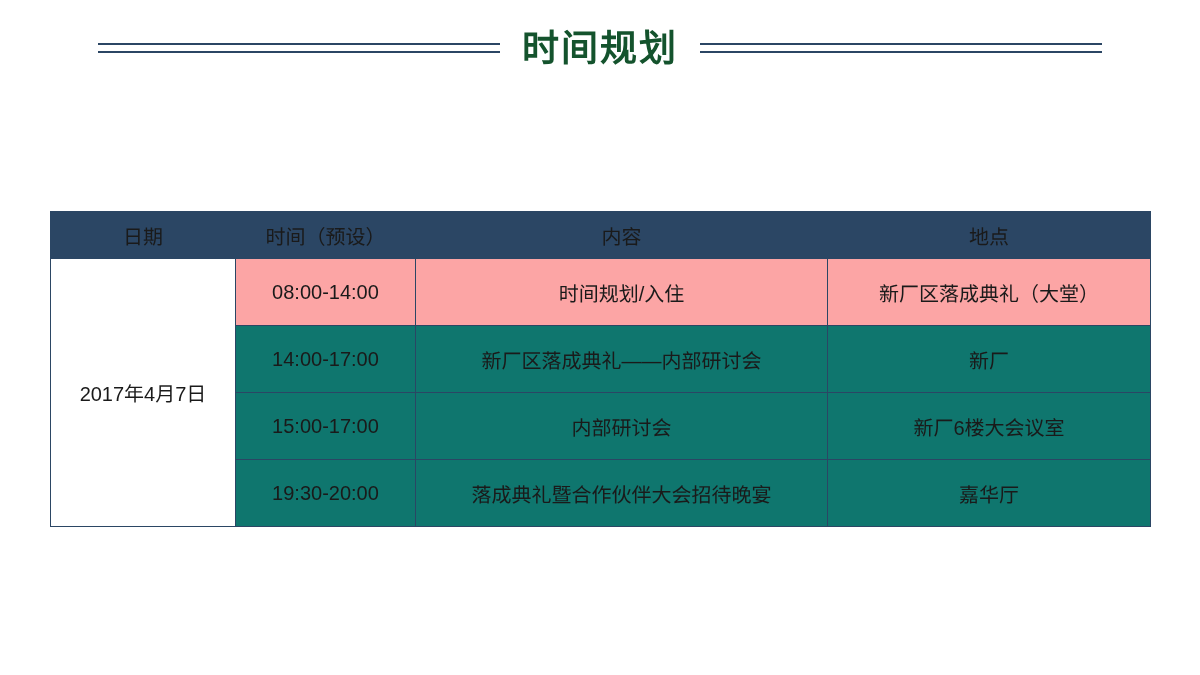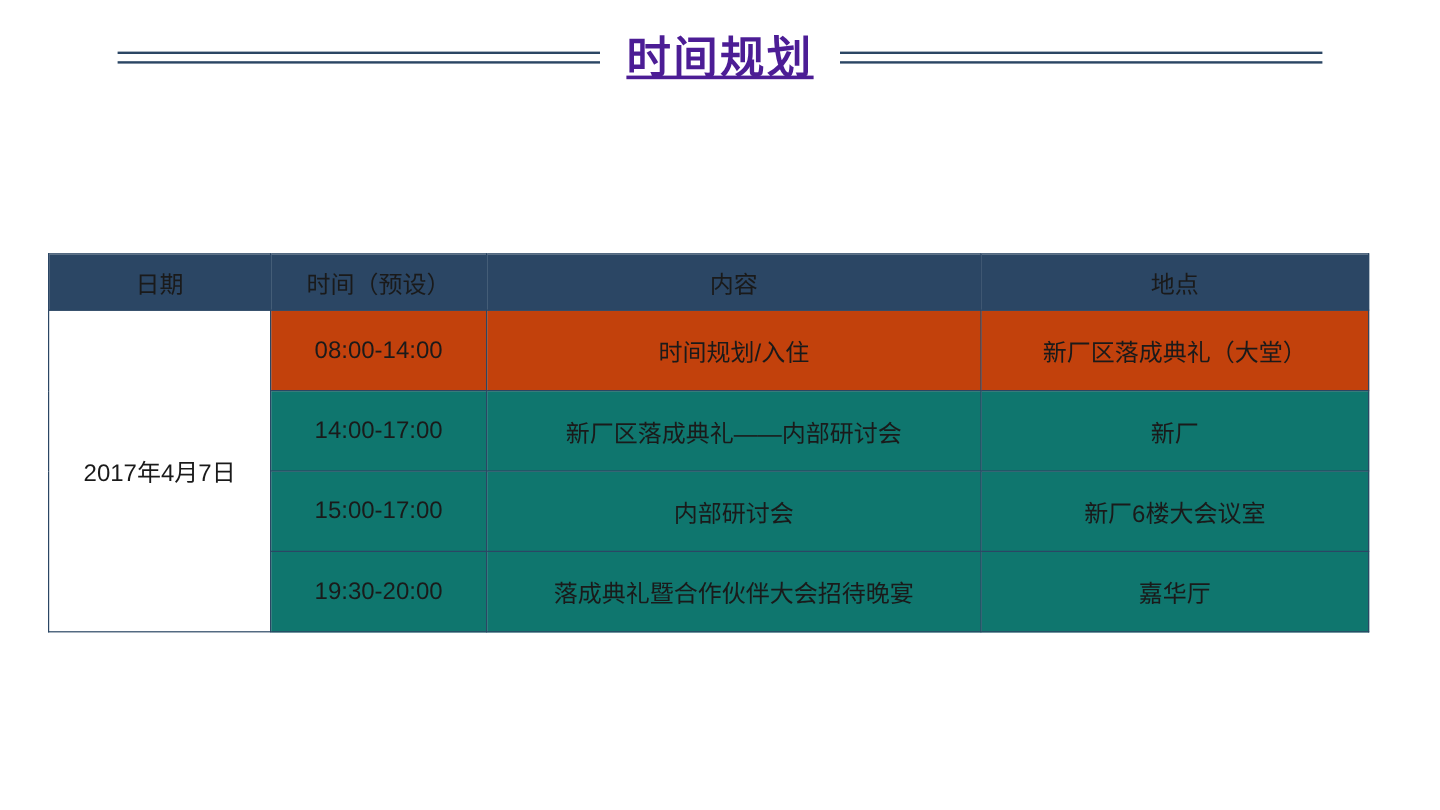--- a/index.html
+++ b/index.html
@@ -42,30 +42,29 @@
   }
   .title-rule::before { top: 0; }
   .title-rule::after  { bottom: 0; }
   .title-rule.left  { margin-left: 98px; margin-right: 22px; }
   .title-rule.right { margin-right: 98px; margin-left: 22px; }
 
   .slide-title {
     font-size: 37px;
     font-weight: bold;
     letter-spacing: 2px;
-    color: #4c1d95;
+    color: #14532d;
     white-space: nowrap;
     line-height: 1;
-    text-decoration: underline;
   }
 
   
   .schedule-wrap {
     position: absolute;
-    left: 40px;
+    left: 50px;
     top: 211px;
     width: 1100px;
   }
   table.schedule {
     border-collapse: collapse;
     width: 1100px;
     table-layout: fixed;
   }
   table.schedule th,
   table.schedule td {
@@ -82,21 +81,21 @@
     height: 44px;
     font-size: 20px;
     font-weight: normal;
     border-color: #2b4664;
   }
   tbody td {
     height: 64px;
     background: #0f766e;
   }
   tbody tr.highlight td {
-    background: #c2410c;
+    background: #fca5a5;
   }
   td.date-cell {
     background: #ffffff !important;
     font-size: 20px;
   }
   
   col.c-date    { width: 185px; }
   col.c-time    { width: 180px; }
   col.c-content { width: 412px; }
   col.c-place   { width: 323px; }

